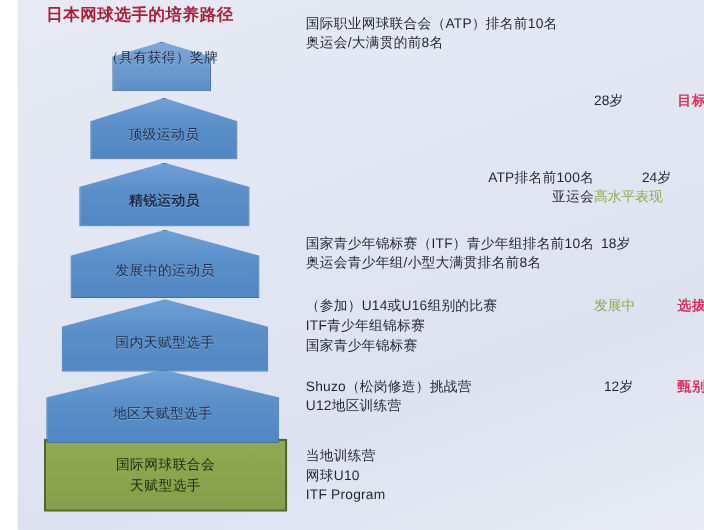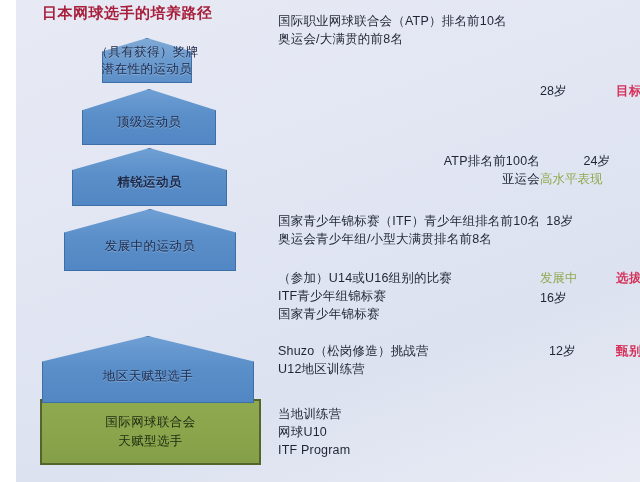--- a/index.html
+++ b/index.html
@@ -149,21 +149,20 @@
   <div id="title">日本网球选手的培养路径</div>
 
   <div id="pyramid">
 
     <div class="tier top" style="left:86px; top:38px; width:90px; height:45px;">
       <div class="shape">
           <div class="body"></div>
         </div>
       <div class="tlabel" style="position:absolute; left:-12px; top:6px; width:114px; z-index:4;">
         <div>（具有获得）奖牌</div>
-        <div>潜在性的运动员</div>
       </div>
     </div>
 
     <div class="tier" style="left:66px; top:89px; width:134px; height:56px;">
       <div class="shape">
           <div class="body"></div>
         </div>
       <div class="tlabel" style="margin-top:10px;">顶级运动员</div>
     </div>
 
@@ -174,20 +173,26 @@
       <div class="tlabel" style="margin-top:10px;">精锐运动员</div>
     </div>
 
     <div class="tier" style="left:48px; top:209px; width:172px; height:62px;">
       <div class="shape">
           <div class="body"></div>
         </div>
       <div class="tlabel" style="margin-top:12px;">发展中的运动员</div>
     </div>
 
+    <div class="tier" style="left:40px; top:272px; width:188px; height:66px;">
+      <div class="shape">
+          <div class="body"></div>
+        </div>
+      <div class="tlabel" style="margin-top:12px;">国内天赋型选手</div>
+    </div>
 
     <div class="tier" style="left:26px; top:336px; width:212px; height:67px;">
       <div class="shape">
           <div class="body"></div>
         </div>
       <div class="tlabel" style="margin-top:14px;">地区天赋型选手</div>
     </div>
 
     <div class="tier basegreen" style="left:24px; top:399px; width:221px; height:66px;">
       <div style="line-height:1.5;">
@@ -230,21 +235,20 @@
       </div>
     </div>
 
     <div class="block" style="top:269px; height:60px;">
       <div class="lines">
         <div class="line">（参加）U14或U16组别的比赛</div>
         <div class="line">ITF青少年组锦标赛</div>
         <div class="line">国家青少年锦标赛</div>
       </div>
       <div class="stage" style="left:272px; top:0px;">发展中</div>
-      <div class="age" style="left:272px; top:20px;">16岁</div>
       <div class="tag" style="left:348px; top:0px;">选拔</div>
     </div>
 
     <div class="block" style="top:342px; height:42px;">
       <div class="lines">
         <div class="line">Shuzo（松岗修造）挑战营</div>
         <div class="line">U12地区训练营</div>
       </div>
       <div class="age" style="left:281px; top:0px;">12岁</div>
       <div class="tag" style="left:348px; top:0px;">甄别</div>

